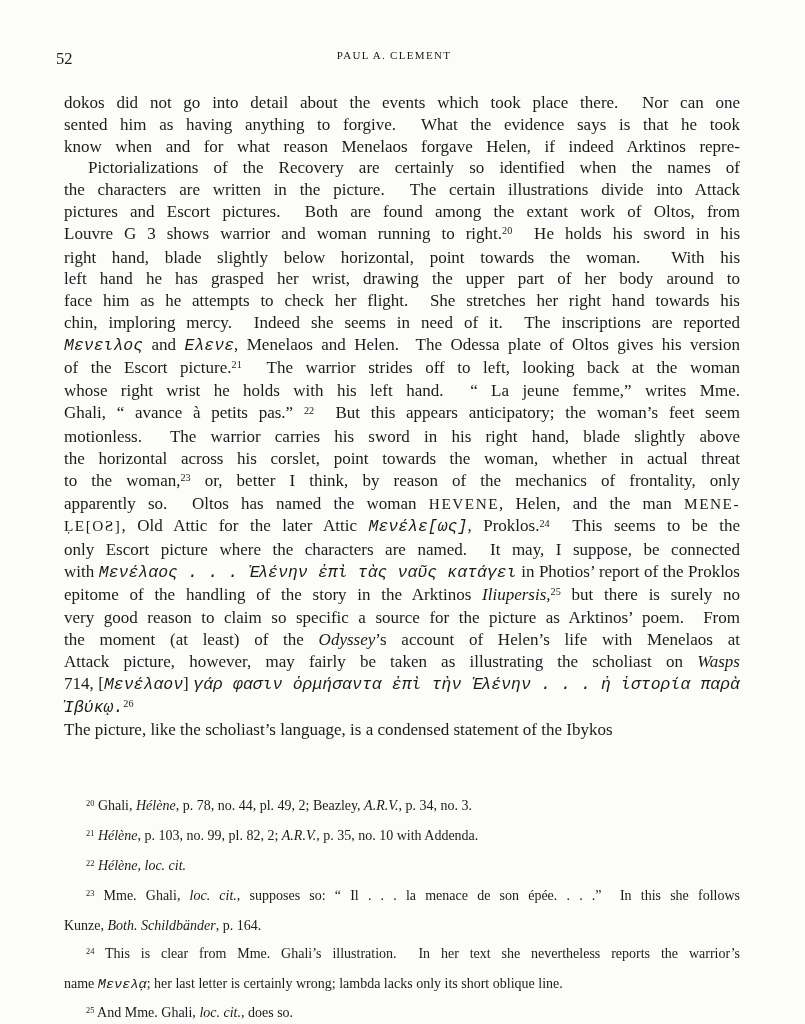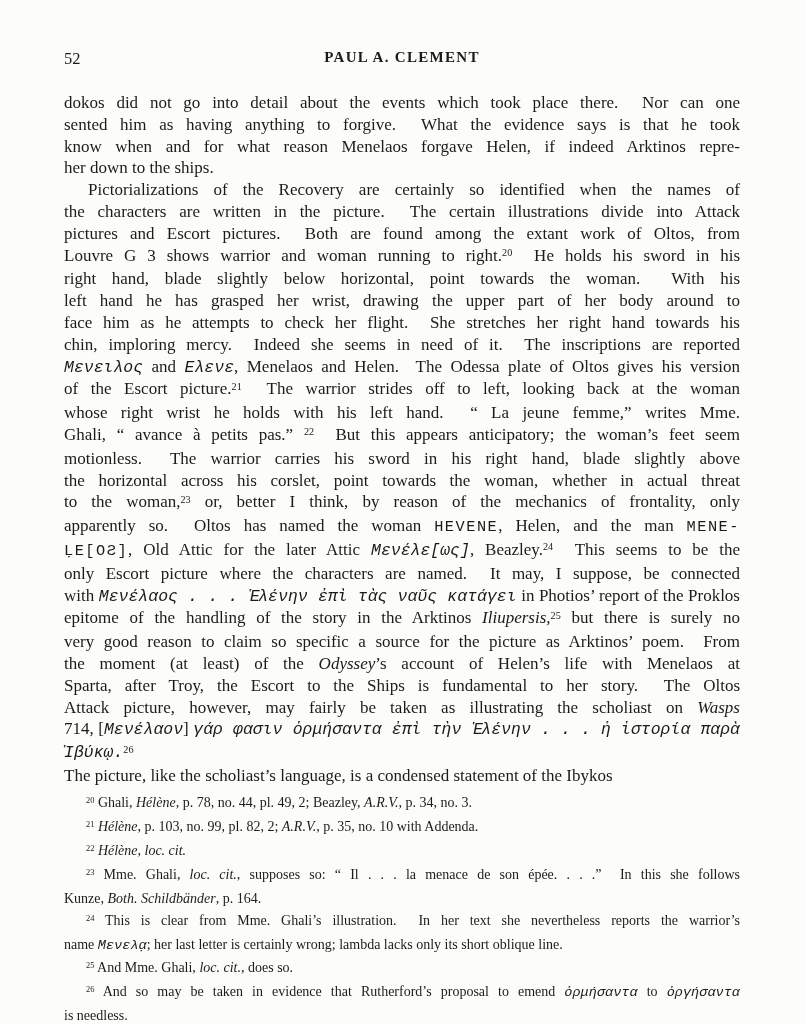--- a/index.html
+++ b/index.html
@@ -4,77 +4,75 @@
 <style>
   html,body{margin:0;padding:0;}
   .page{
     position:relative;
     width:805px;height:1024px;
     background:#fcfcfa;
     color:#1b1b1b;
     font-family:"Liberation Serif","DejaVu Serif",serif;
     overflow:hidden;
   }
-  .header{position:absolute;left:64px;top:49px;width:676px;height:22px;}
+  .header{position:absolute;left:56px;top:49px;width:676px;height:22px;}
   .page-number{position:absolute;left:0;top:0;font-size:16.5px;}
-  .author{position:absolute;left:0;right:0;top:0;text-align:center;font-size:15px;letter-spacing:1.3px;font-weight:bold;}
+  .author{position:absolute;left:0;right:0;top:0;text-align:center;font-size:11px;letter-spacing:1.3px;}
   .content{position:absolute;left:64px;top:92px;width:676px;font-size:17px;}
   .line{
     line-height:21.8px;
     text-align:justify;
     text-align-last:justify;
     white-space:pre-wrap;
   }
   .line.last{text-align-last:left;}
   .line.indent{padding-left:24px;}
   .footnotes{position:absolute;left:64px;top:792px;width:676px;font-size:14px;}
-  .footnotes .line{line-height:22px;}
+  .footnotes .line{line-height:28px;}
   .fn-first{padding-left:22px;}
   .s-i{font-style:italic;margin-top:32px;}
   .s-g{font-style:italic;font-family:Liberation Mono, monospace;font-size:0.97em;}
   .s-sup{font-size:0.6em;position:relative;top:-0.45em;}
-  .s-epig{font-family:Liberation Mono, monospace;font-size:0.9em;letter-spacing:1.5px;}
+  .s-epig{font-family:Liberation Serif, serif;font-size:0.9em;letter-spacing:1.5px;}
   .s-sc{font-size:0.8em;letter-spacing:0.6px;}
 </style>
 </head>
 <body>
 
 <div class="page">
   <div class="header">
     <span class="page-number">52</span>
     <span class="author">PAUL A. CLEMENT</span>
   </div>
   <div class="content" id="body-text">
       <div class="line"><span>dokos did not go into detail about the events which took place there.  Nor can one</span></div>
       <div class="line"><span>sented him as having anything to forgive.  What the evidence says is that he took</span></div>
       <div class="line"><span>know when and for what reason Menelaos forgave Helen, if indeed Arktinos repre-</span></div>
-      <div class="line last"><span>her down to the ships.</span></div>
       <div class="line indent"><span>Pictorializations of the Recovery are certainly so identified when the names of</span></div>
       <div class="line"><span>the characters are written in the picture.  The certain illustrations divide into Attack</span></div>
       <div class="line"><span>pictures and Escort pictures.  Both are found among the extant work of Oltos, from</span></div>
       <div class="line"><span>Louvre G 3 shows warrior and woman running to right.</span><span class="s-sup">20</span><span>  He holds his sword in his</span></div>
       <div class="line"><span>right hand, blade slightly below horizontal, point towards the woman.  With his</span></div>
       <div class="line"><span>left hand he has grasped her wrist, drawing the upper part of her body around to</span></div>
       <div class="line"><span>face him as he attempts to check her flight.  She stretches her right hand towards his</span></div>
       <div class="line"><span>chin, imploring mercy.  Indeed she seems in need of it.  The inscriptions are reported</span></div>
       <div class="line"><span class="s-g">Μενειλος</span><span> and </span><span class="s-g">Ελενε</span><span>, Menelaos and Helen.  The Odessa plate of Oltos gives his version</span></div>
       <div class="line"><span>of the Escort picture.</span><span class="s-sup">21</span><span>  The warrior strides off to left, looking back at the woman</span></div>
       <div class="line"><span>whose right wrist he holds with his left hand.  “ La jeune femme,” writes Mme.</span></div>
       <div class="line"><span>Ghali, “ avance à petits pas.” </span><span class="s-sup">22</span><span>  But this appears anticipatory; the woman’s feet seem</span></div>
       <div class="line"><span>motionless.  The warrior carries his sword in his right hand, blade slightly above</span></div>
       <div class="line"><span>the horizontal across his corslet, point towards the woman, whether in actual threat</span></div>
       <div class="line"><span>to the woman,</span><span class="s-sup">23</span><span> or, better I think, by reason of the mechanics of frontality, only</span></div>
       <div class="line"><span>apparently so.  Oltos has named the woman </span><span class="s-epig">HEVENE</span><span>, Helen, and the man </span><span class="s-epig">MENE-</span></div>
-      <div class="line"><span class="s-epig">ḶE[OƧ]</span><span>, Old Attic for the later Attic </span><span class="s-g">Μενέλε[ως]</span><span>, Beazley.</span><span class="s-sup">24</span><span>  This seems to be the</span></div>
+      <div class="line"><span class="s-epig">ḶE[OƧ]</span><span>, Old Attic for the later Attic </span><span class="s-g">Μενέλε[ως]</span><span>, Proklos.</span><span class="s-sup">24</span><span>  This seems to be the</span></div>
       <div class="line"><span>only Escort picture where the characters are named.  It may, I suppose, be connected</span></div>
       <div class="line"><span>with </span><span class="s-g">Μενέλαος . . . Ἑλένην ἐπὶ τὰς ναῦς κατάγει</span><span> in Photios’ report of the Proklos</span></div>
       <div class="line"><span>epitome of the handling of the story in the Arktinos </span><span class="s-i">Iliupersis,</span><span class="s-sup">25</span><span> but there is surely no</span></div>
       <div class="line"><span>very good reason to claim so specific a source for the picture as Arktinos’ poem.  From</span></div>
       <div class="line"><span>the moment (at least) of the </span><span class="s-i">Odyssey</span><span>’s account of Helen’s life with Menelaos at</span></div>
-      <div class="line"><span>Sparta, after Troy, the Escort to the Ships is fundamental to her story.  The Oltos</span></div>
       <div class="line"><span>Attack picture, however, may fairly be taken as illustrating the scholiast on </span><span class="s-i">Wasps</span></div>
       <div class="line"><span>714, [</span><span class="s-g">Μενέλαον</span><span>] </span><span class="s-g">γάρ φασιν ὁρμήσαντα ἐπὶ τὴν Ἑλένην . . . ἡ ἱστορία παρὰ Ἰβύκῳ.</span><span class="s-sup">26</span></div>
       <div class="line last"><span>The picture, like the scholiast’s language, is a condensed statement of the Ibykos</span></div>
     </div>
   <div class="footnotes" id="footnotes">
       <div class="line last fn-first"><span class="s-sup">20</span><span> Ghali, </span><span class="s-i">Hélène</span><span>, p. 78, no. 44, pl. 49, 2; Beazley, </span><span class="s-i">A.R.V.</span><span>, p. 34, no. 3.</span></div>
       <div class="line last fn-first"><span class="s-sup">21</span><span> </span><span class="s-i">Hélène</span><span>, p. 103, no. 99, pl. 82, 2; </span><span class="s-i">A.R.V.</span><span>, p. 35, no. 10 with Addenda.</span></div>
       <div class="line last fn-first"><span class="s-sup">22</span><span> </span><span class="s-i">Hélène, loc. cit.</span></div>
       <div class="line fn-first"><span class="s-sup">23</span><span> Mme. Ghali, </span><span class="s-i">loc. cit.</span><span>, supposes so: “ Il . . . la menace de son épée. . . .”  In this she follows</span></div>
       <div class="line last"><span>Kunze, </span><span class="s-i">Both. Schildbänder</span><span>, p. 164.</span></div>

